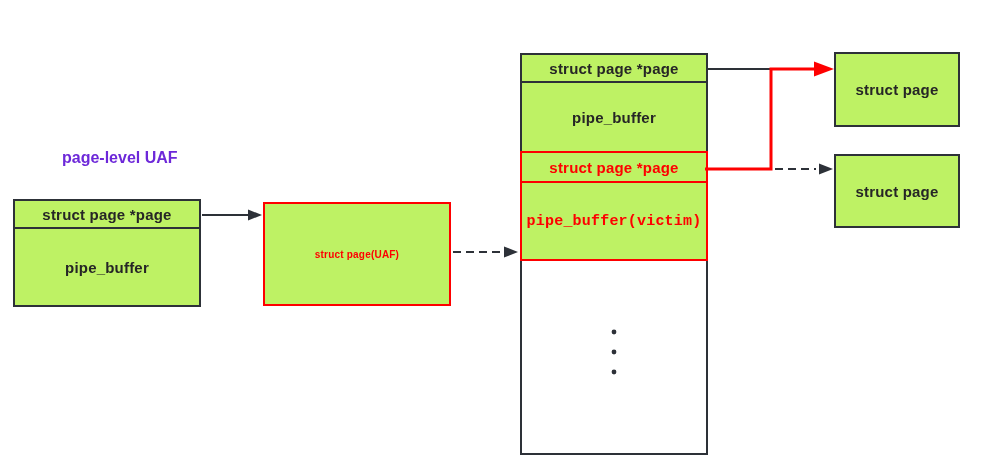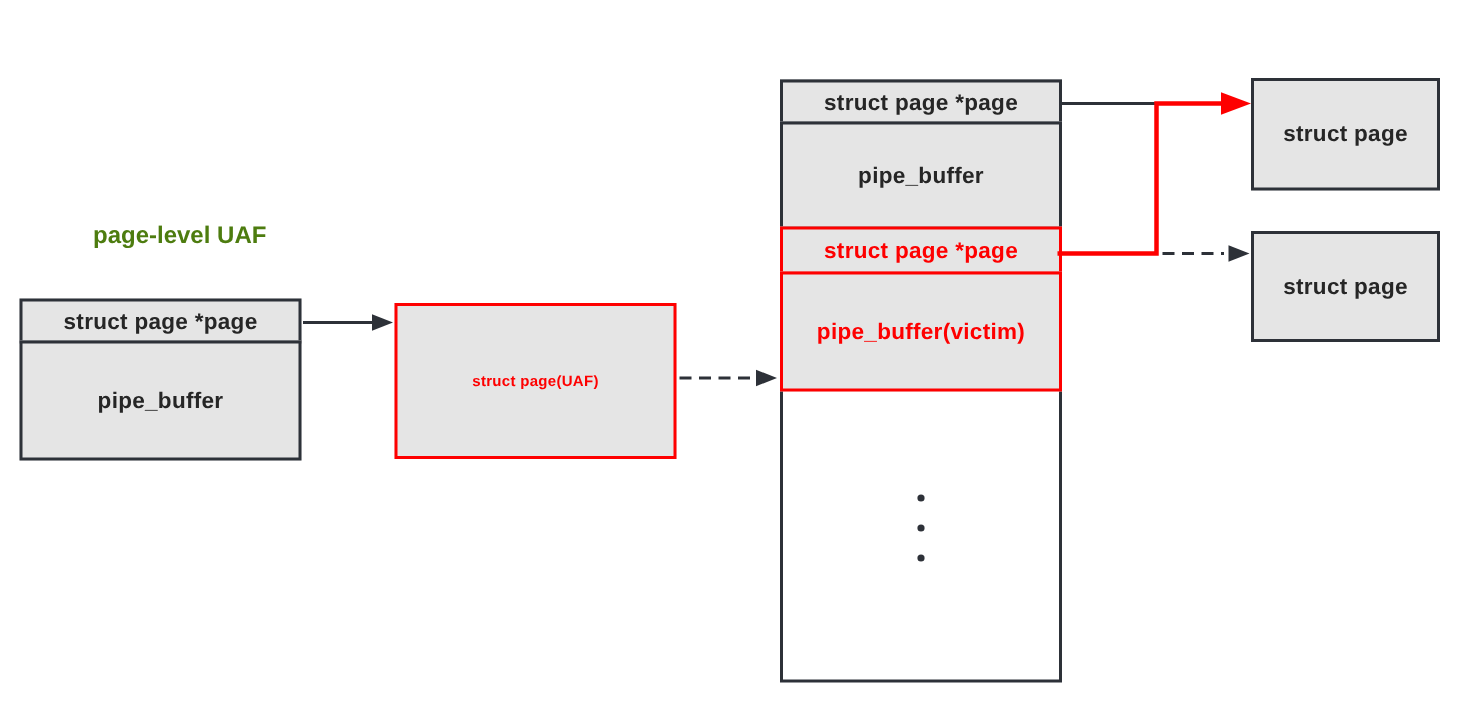--- a/index.html
+++ b/index.html
@@ -7,36 +7,36 @@
     position:relative;
     width:989px;height:470px;
     background:#ffffff;
     font-family:"Liberation Sans", sans-serif;
     overflow:hidden;
   }
   .box{
     position:absolute;
     box-sizing:border-box;
     border:2px solid #2d3138;
-    background:#e5e5e5;
+    background:#bef264;
     display:flex;
     align-items:center;
     justify-content:center;
     font-weight:bold;
     font-size:15px;
     color:#262626;
     letter-spacing:0.2px;
   }
   .box.red{border-color:#fe0000;color:#fe0000;}
   .box.transparent-bg{background:transparent;}
   .heading{
     position:absolute;
     font-weight:bold;
     font-size:16px;
-    color:#4d7c0f;
+    color:#6d28d9;
   }
   svg.overlay{
     position:absolute;
     left:0;top:0;
     width:989px;height:470px;
     pointer-events:none;
   }
 </style>
 </head>
 <body>
@@ -59,21 +59,21 @@
   <div class="box transparent-bg" style="left:520px;top:53px;width:188px;height:402px;"></div>
   <div class="box" style="left:520px;top:53px;width:188px;height:30px;">
     <span>struct page *page</span>
   </div>
   <div class="box" style="left:520px;top:81px;width:188px;height:72px;">
     <span>pipe_buffer</span>
   </div>
   <div class="box red" style="left:520px;top:151px;width:188px;height:32px;">
     <span>struct page *page</span>
   </div>
-  <div class="box red" style="left:520px;top:181px;width:188px;height:80px;">
+  <div class="box red" style="left:520px;top:181px;width:188px;height:80px;font-family:Liberation Mono, monospace;">
     <span>pipe_buffer(victim)</span>
   </div>
 
   <div class="box" style="left:834px;top:52px;width:126px;height:75px;">
     <span>struct page</span>
   </div>
   <div class="box" style="left:834px;top:154px;width:126px;height:74px;">
     <span>struct page</span>
   </div>
 

